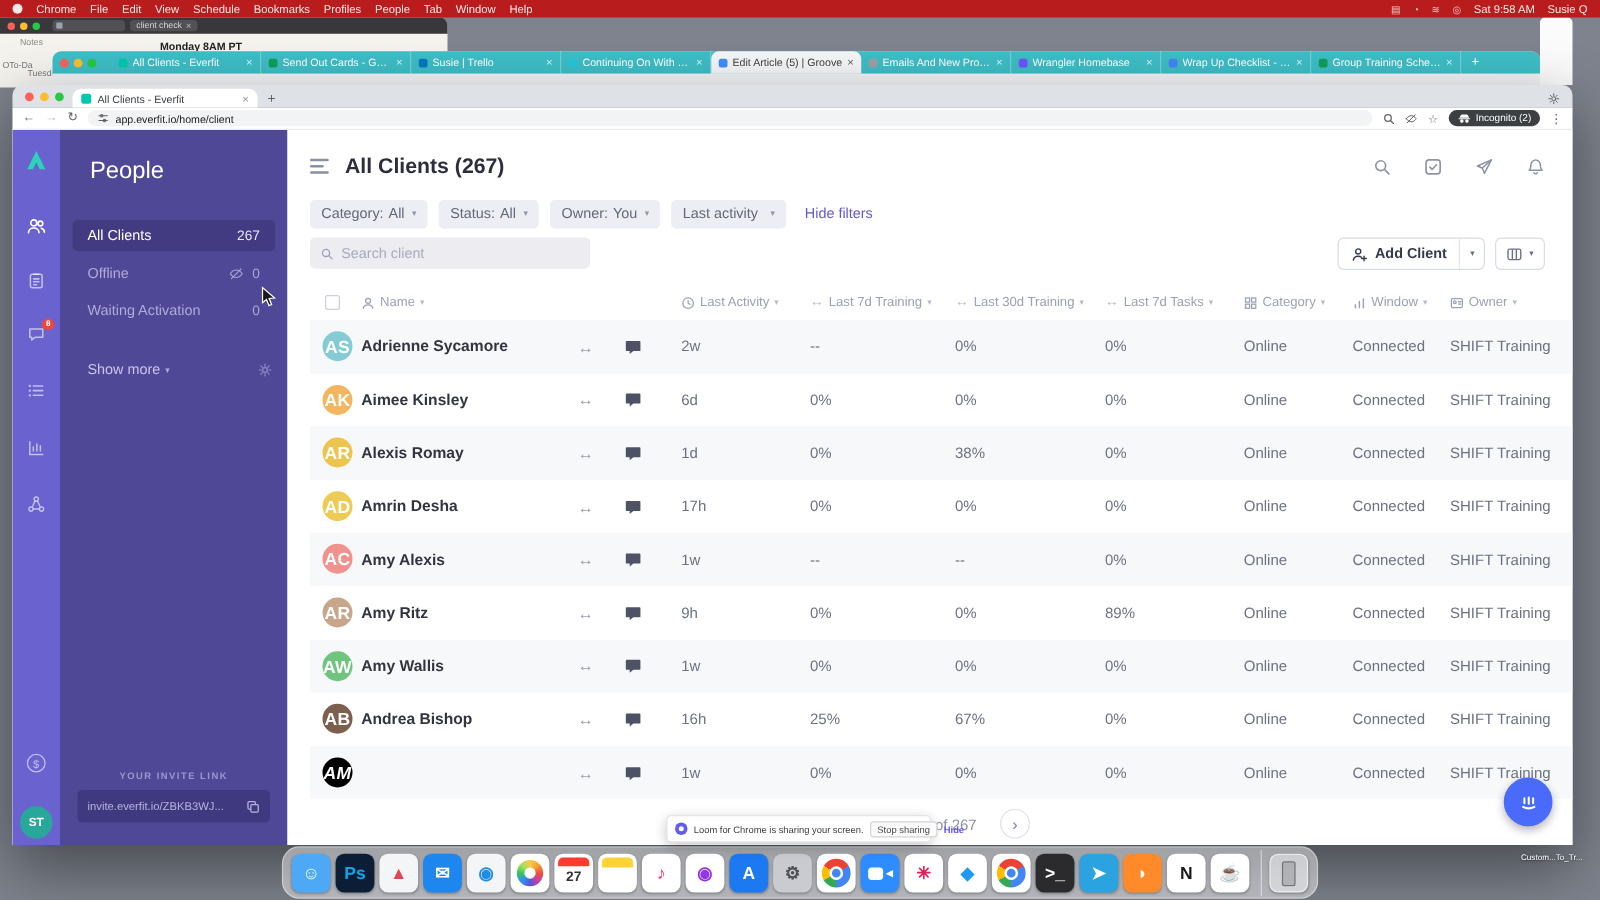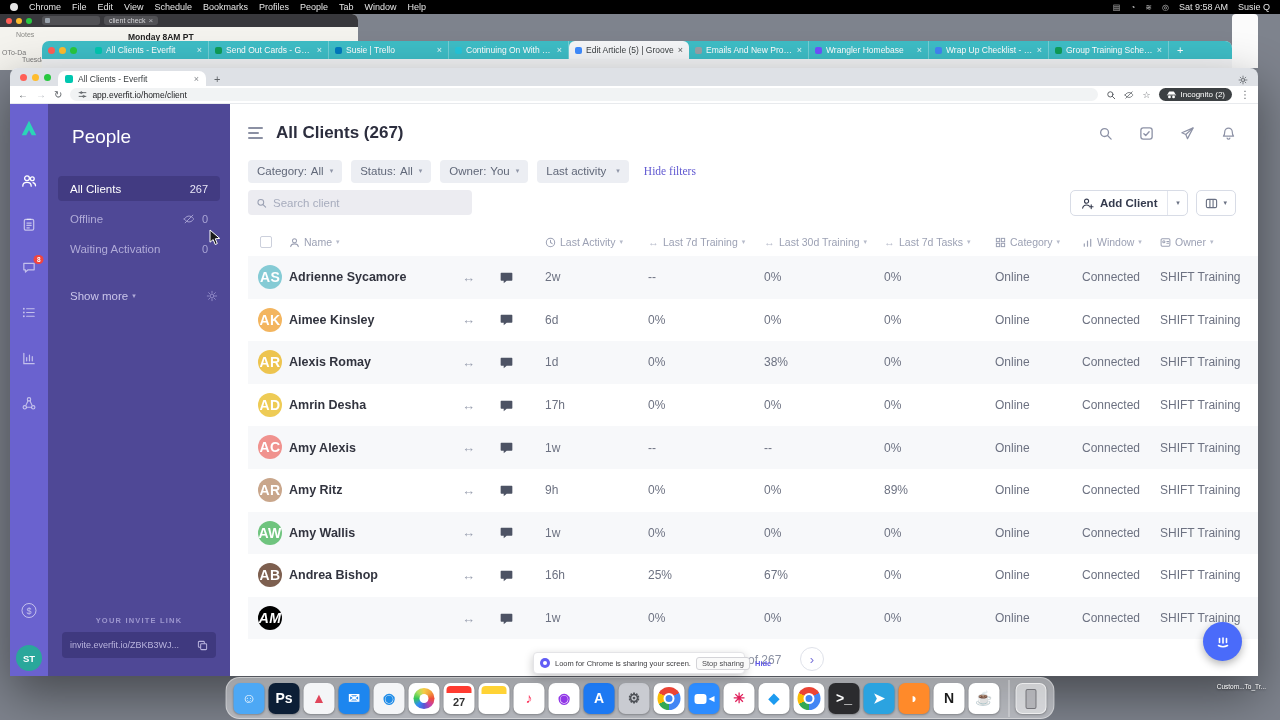--- a/index.html
+++ b/index.html
@@ -1,21 +1,21 @@
 <!DOCTYPE html>
 <html><head>
 <meta charset="utf-8">
 <style>
 * { margin:0; padding:0; box-sizing:border-box; }
 body { background:#555; }
 .screen { position:relative; width:1280px; height:720px; background:#7e838d; overflow:hidden;
   font-family:"Liberation Sans", sans-serif; }
 
 
-.menubar { position:absolute; top:0; left:0; right:0; height:14px; background:#000000;
+.menubar { position:absolute; top:0; left:0; right:0; height:14px; background:#b91c1c;
   display:flex; align-items:center; padding:0 10px; gap:11px; color:rgba(255,255,255,.9); font-size:9px; z-index:5; }
 .apple-dot { width:8px; height:8px; border-radius:50%; background:rgba(255,255,255,.9); flex:none; }
 .menu-item { white-space:nowrap; }
 .menubar .menu-item:first-of-type { font-weight:700; }
 .menu-right { margin-left:auto; display:flex; align-items:center; gap:10px; }
 .status-ico { font-size:8px; opacity:.8; }
 .menu-time, .menu-user { white-space:nowrap; }
 
 
 .notes-win { position:absolute; left:0; top:14px; width:358px; height:56px; background:#f4f3ee; border-radius:0 6px 0 0; z-index:1; }
@@ -114,21 +114,21 @@
 .hamburger i { height:2px; background:#8b90a3; border-radius:1px; display:block; }
 .hamburger i:nth-child(2){ width:70%; }
 .c-title { font-size:17px; font-weight:700; color:#2c2e3e; }
 .hdr-icons { margin-left:auto; display:flex; gap:26px; color:#8d92a6; align-items:center; }
 .hdr-icons span { display:flex; }
 
 .filters { position:absolute; left:18px; top:55px; height:24px; display:flex; gap:9px; align-items:center; }
 .pill { height:23px; background:#eceef3; border-radius:4px; display:flex; align-items:center; gap:4px;
   padding:0 9px; font-size:11.5px; color:#616879; white-space:nowrap; }
 .pill .caret { font-size:7px; color:#9096a8; margin-left:2px; }
-.hide-filters { font-size:11.5px; color:#6159d1; margin-left:6px;font-family:Liberation Serif, serif; }
+.hide-filters { font-size:11.5px; color:#6159d1; margin-left:6px; }
 
 .search-box { position:absolute; left:18px; top:86px; width:224px; height:25px; background:#ececf1;
   border-radius:4px; display:flex; align-items:center; gap:6px; padding:0 8px; color:#9aa0b2; }
 .search-input { border:none; background:transparent; outline:none; font-size:11.5px; color:#333; width:100%; font-family:inherit; }
 .search-input::placeholder { color:#a7acbd; }
 
 .actions { position:absolute; right:22px; top:86px; display:flex; gap:8px; height:26px; }
 .btn-add { display:flex; align-items:center; border:1px solid #d8dce6; border-radius:5px; background:#fff; height:26px; }
 .btn-add .bmain { display:flex; align-items:center; gap:6px; padding:0 10px; font-size:11.5px; color:#343a4d; font-weight:700; }
 .caret-seg { width:20px; height:100%; border-left:1px solid #e3e6ee; display:flex; align-items:center; justify-content:center; color:#6a7183; font-size:7px; }
@@ -849,21 +849,21 @@
   </span>
 
   <div class="dock">
 
       <div class="dock-tile" style="background: rgb(77, 168, 245);">
         <span class="dock-glyph" style="color: rgb(255, 255, 255);">☺</span>
         <span class="dock-label"></span>
       </div>
 
       <div class="dock-tile" style="background: rgb(12, 30, 54);">
-        <span class="dock-glyph" style="color: #ffffff;">Ps</span>
+        <span class="dock-glyph" style="color: #0ea5e9;">Ps</span>
         <span class="dock-label"></span>
       </div>
 
       <div class="dock-tile" style="background: rgb(244, 245, 247);">
         <span class="dock-glyph" style="color: rgb(224, 69, 90);">▲</span>
         <span class="dock-label"></span>
       </div>
 
       <div class="dock-tile" style="background: rgb(29, 134, 239);">
         <span class="dock-glyph" style="color: rgb(255, 255, 255);">✉</span>

